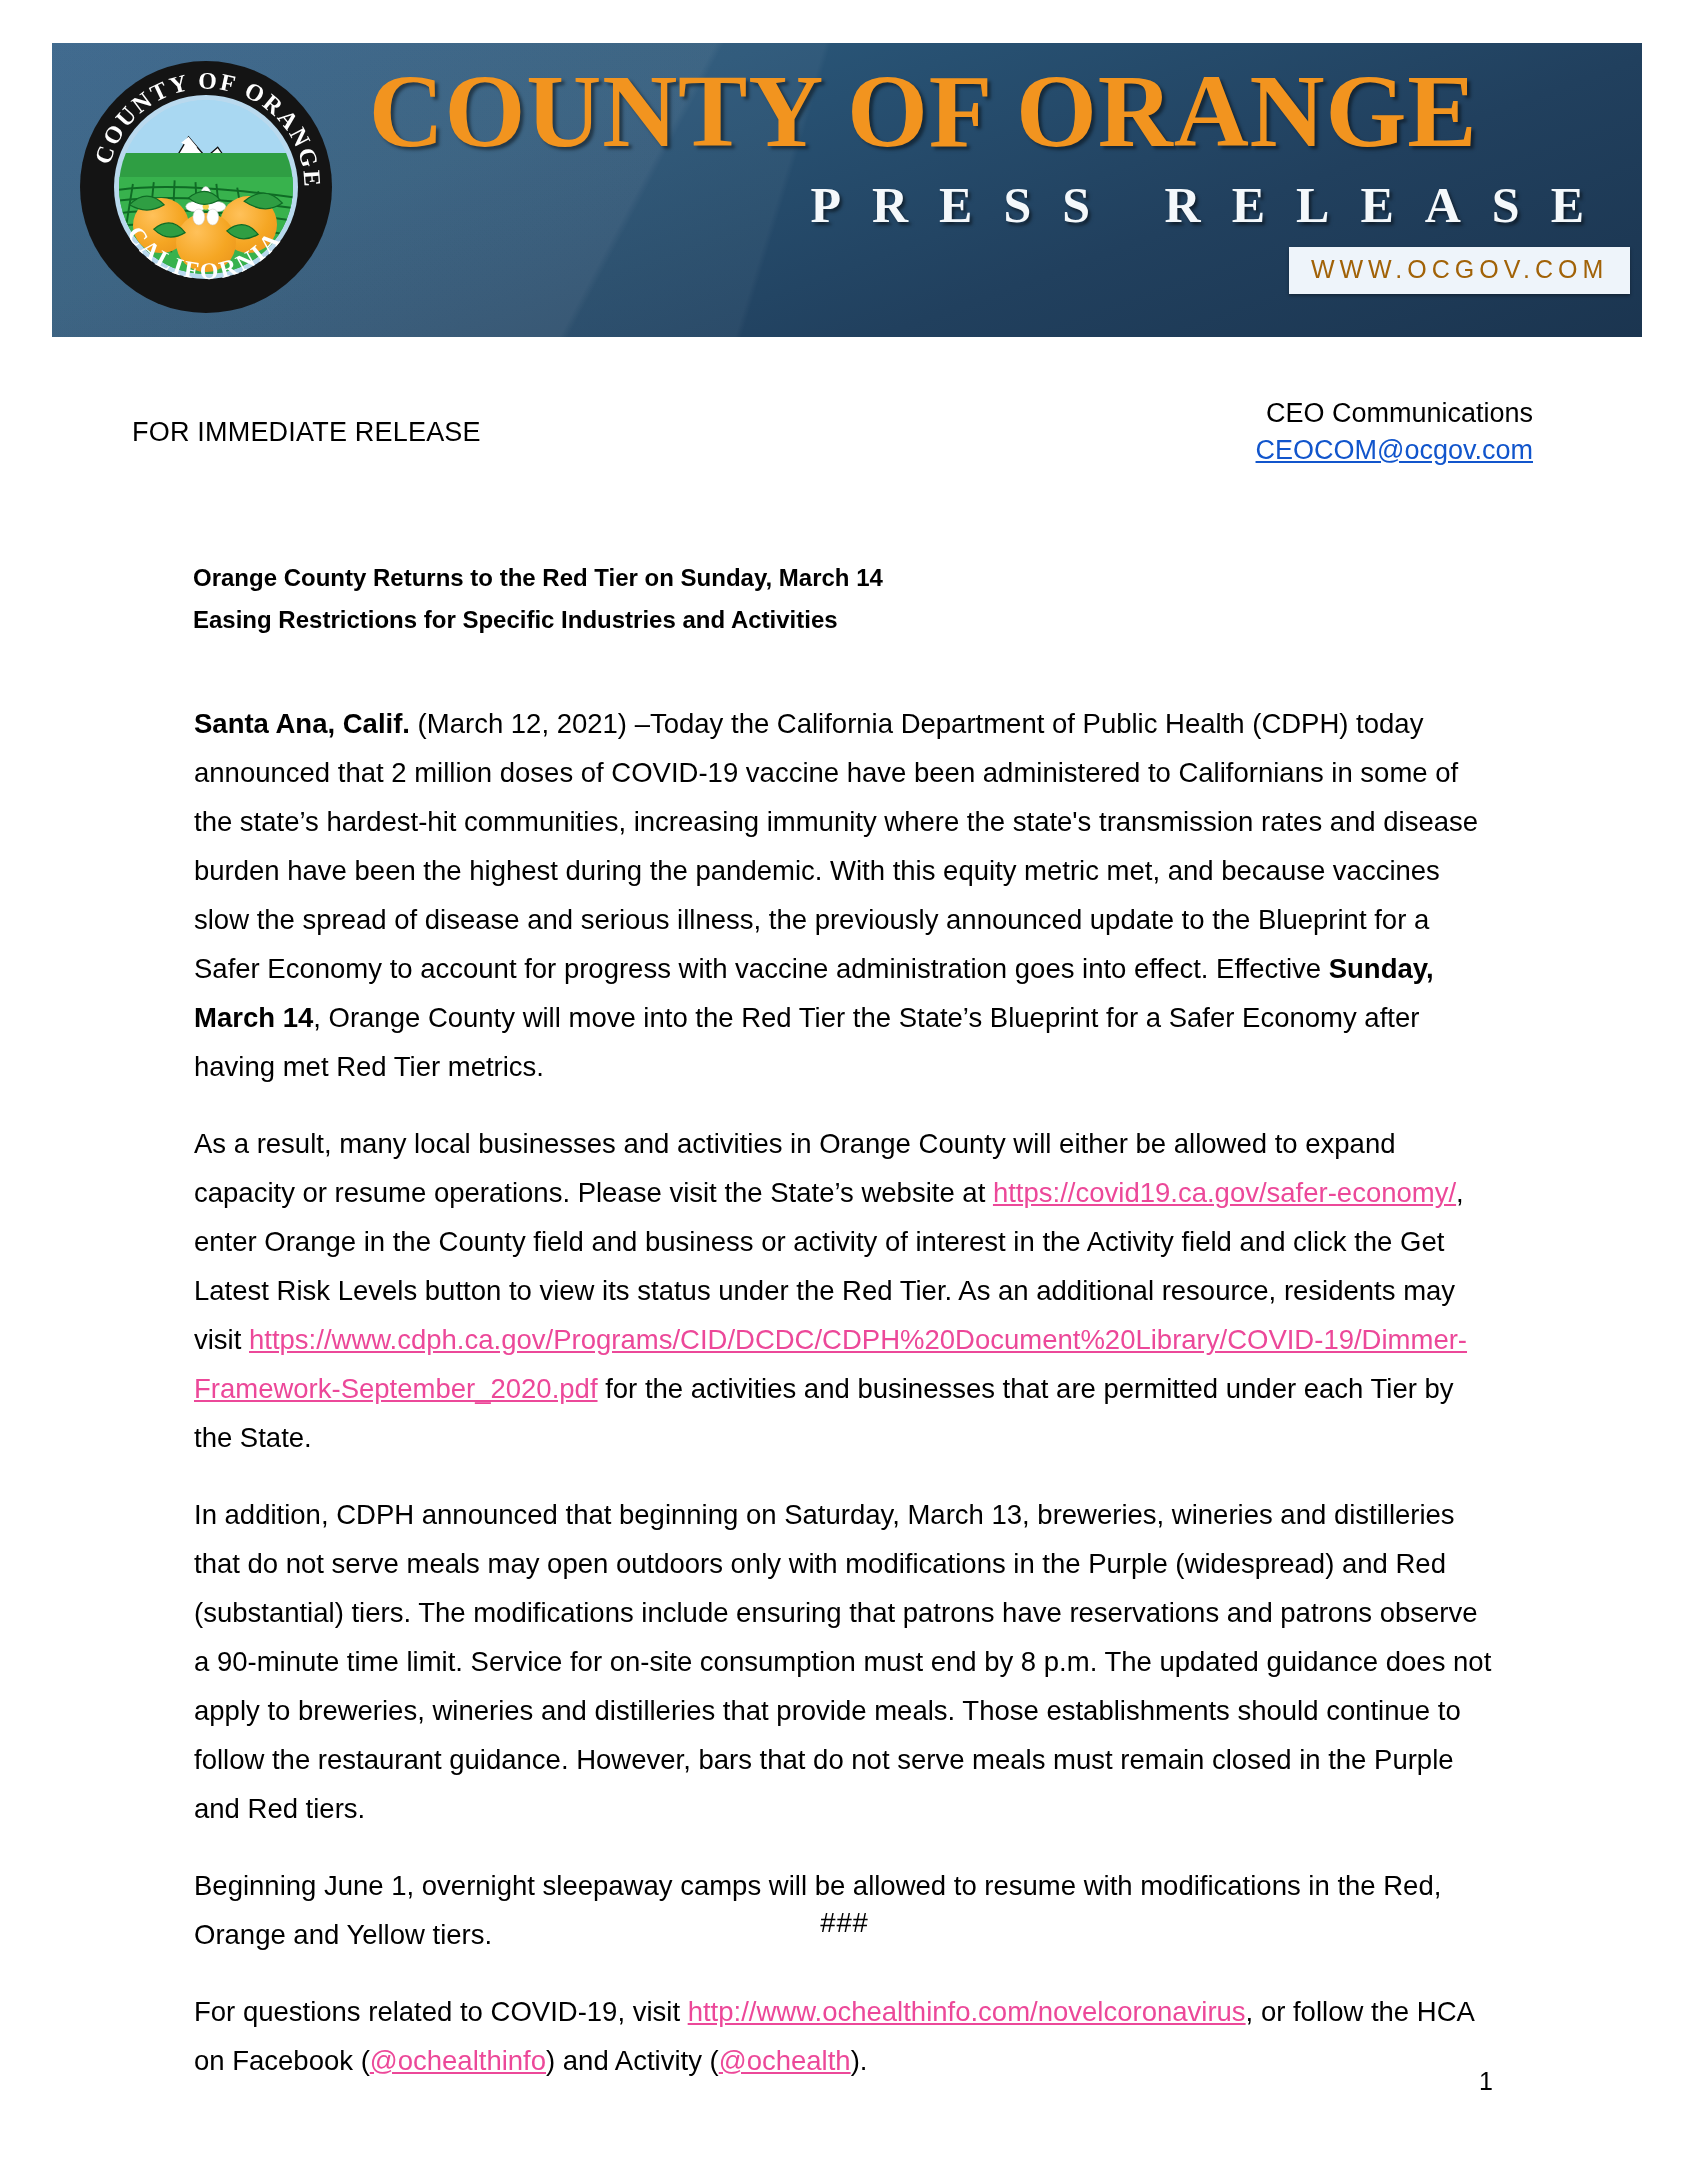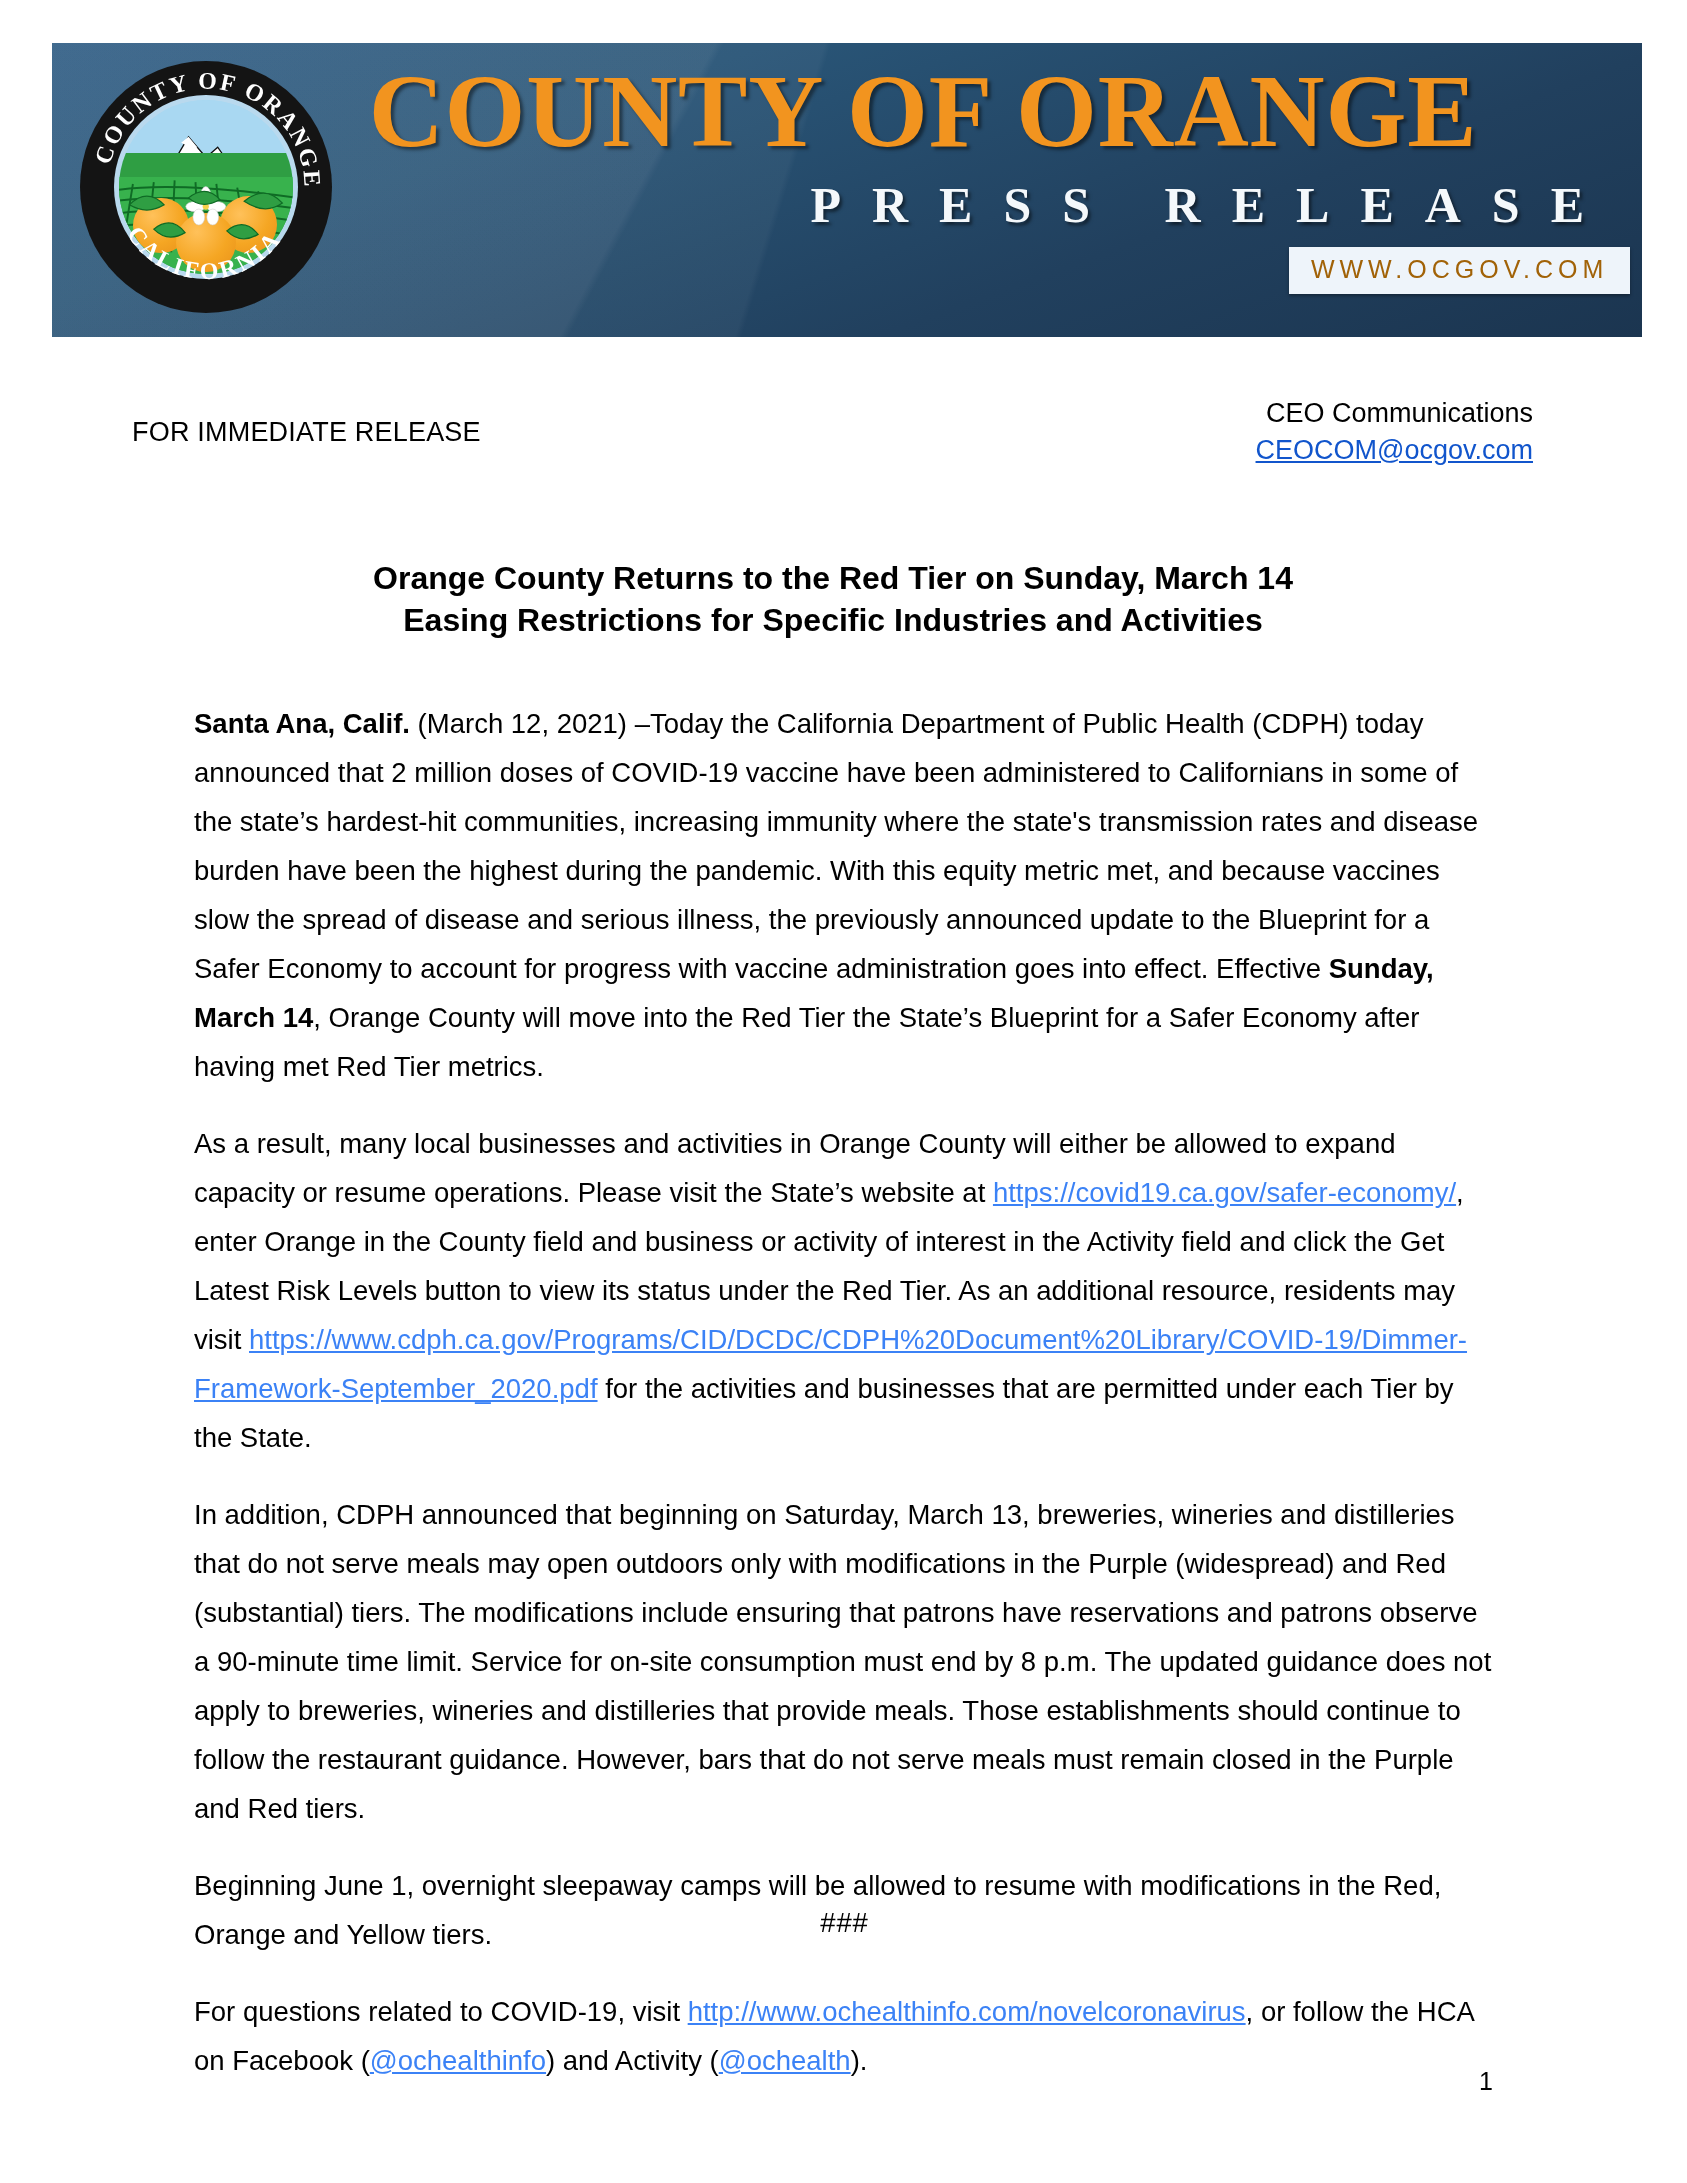--- a/index.html
+++ b/index.html
@@ -168,45 +168,45 @@
     font-size: 27px;
     line-height: 37px;
   }
   .contact-email {
     color: #1155CC;
     text-decoration: underline;
   }
 
   .doc-title {
     position: absolute;
-    left: 184px;
+    left: 193px;
     top: 220px;
     width: 1298px;
-    text-align: center;
-    font-size: 32px;
+    text-align: left;
+    font-size: 24px;
     font-weight: bold;
     line-height: 42px;
   }
 
   .content {
     position: absolute;
     left: 194px;
     top: 362px;
     width: 1301px;
     font-size: 27.5px;
     line-height: 49px;
   }
   .content p {
     margin: 0 0 28px 0;
     text-align: left;
   }
   .content p:last-child { margin-bottom: 0; }
   .content b { font-weight: bold; }
   a.doclink {
-    color: #3b82f6;
+    color: #ec4899;
     text-decoration: underline;
     word-break: break-word;
   }
   .hash-line {
     position: absolute;
     left: 194px;
     top: 1564px;
     width: 1301px;
     text-align: center;
     font-size: 27.5px;

